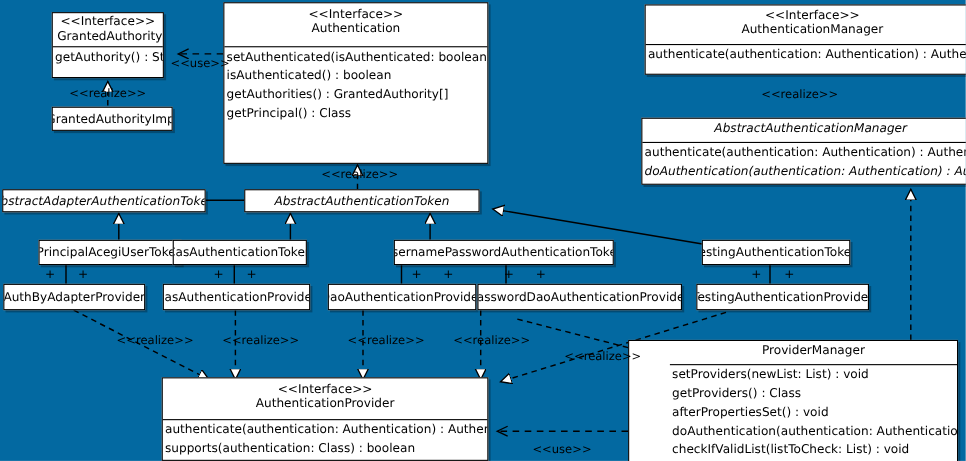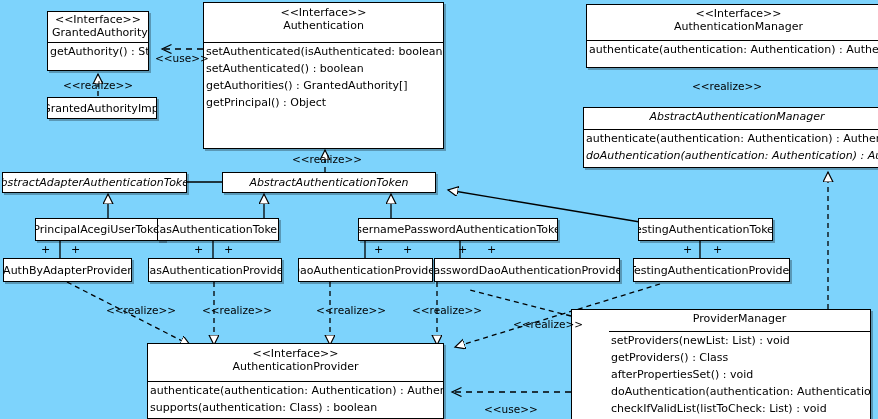--- a/index.html
+++ b/index.html
@@ -10,21 +10,21 @@
     width: 878px; height: 419px;
     position: relative;
     overflow: hidden;
     font-family: "DejaVu Sans", sans-serif;
     color: #000;
   }
   #canvas {
     position: absolute;
     left: 0; top: 0;
     width: 878px; height: 419px;
-    background: #7dd3fc;
+    background: #0369a1;
   }
   svg.edges {
     position: absolute;
     left: 0; top: 0;
     width: 878px; height: 419px;
     pointer-events: none;
   }
   .uml {
     position: absolute;
     background: #ffffff;
@@ -169,23 +169,23 @@
   </div>
 
   <div class="uml" style="left:203px; top:2px; width:241px; height:147px;">
     <div class="hdr" style="padding-top:4px;">
       <span class="stereo">&lt;&lt;Interface&gt;&gt;</span>
       <span class="cname">Authentication</span>
     </div>
     <div class="sep" style="margin-top:7px;"></div>
     <div class="ops">
       <div class="op">setAuthenticated(isAuthenticated: boolean) : void</div>
-      <div class="op">setAuthenticated() : boolean</div>
+      <div class="op">isAuthenticated() : boolean</div>
       <div class="op">getAuthorities() : GrantedAuthority[]</div>
-      <div class="op">getPrincipal() : Object</div>
+      <div class="op">getPrincipal() : Class</div>
     </div>
   </div>
 
   <div class="uml" style="left:586px; top:4px; width:305px; height:64px;">
     <div class="hdr" style="padding-top:3px;">
       <span class="stereo">&lt;&lt;Interface&gt;&gt;</span>
       <span class="cname">AuthenticationManager</span>
     </div>
     <div class="sep" style="margin-top:4px;"></div>
     <div class="ops">

